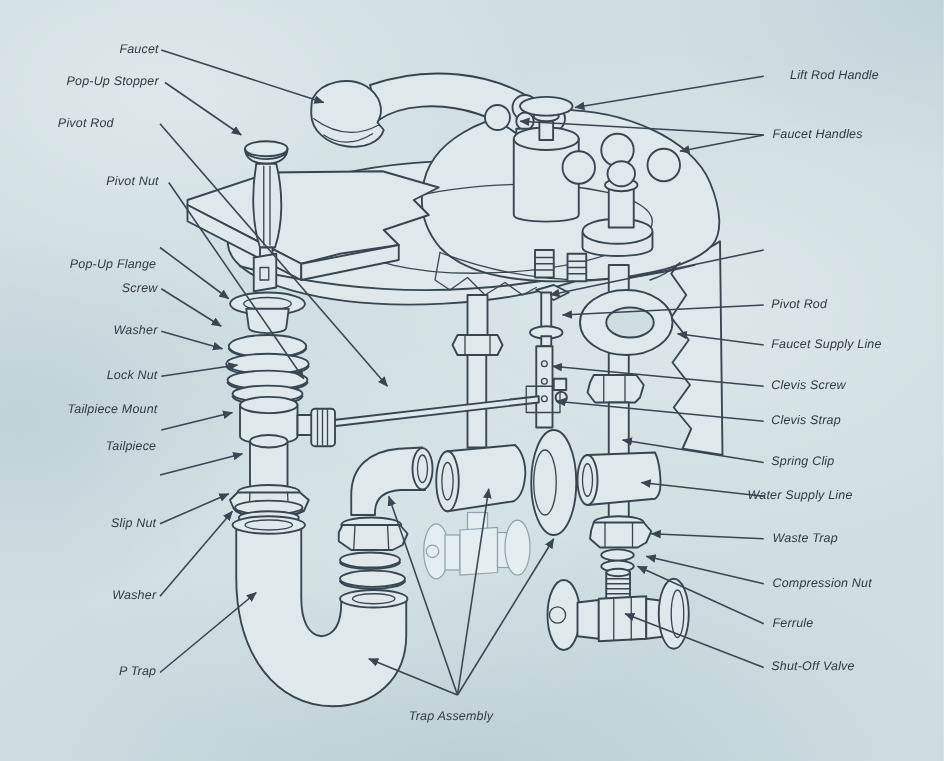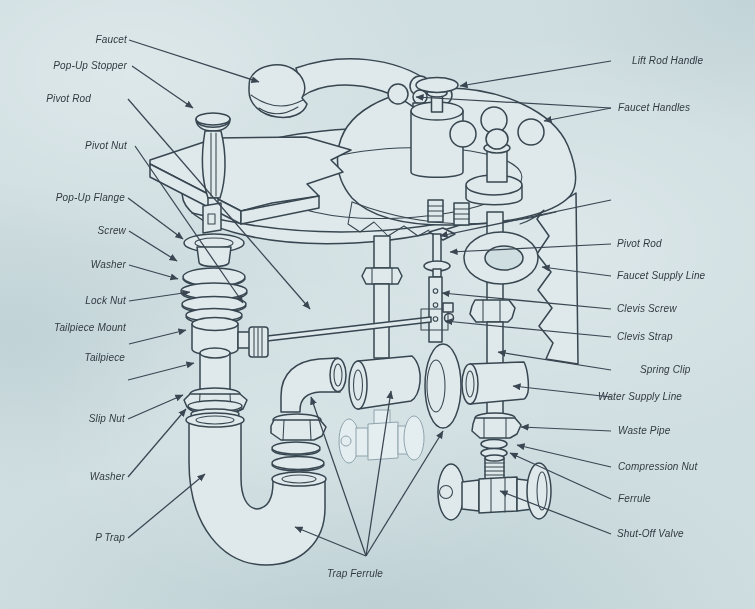--- a/index.html
+++ b/index.html
@@ -316,37 +316,37 @@
       <line class="leader" x1="366" y1="556" x2="391" y2="391" marker-end="url(#ah)"></line>
       <line class="leader" x1="366" y1="556" x2="443" y2="431" marker-end="url(#ah)"></line>
       <line class="leader" x1="366" y1="556" x2="295" y2="527" marker-end="url(#ah)"></line>
     </g>
   </svg>
 
   <div class="lbl left" style="top:40px;  right:628px">Faucet</div>
   <div class="lbl left" style="top:66px;  right:628px">Pop-Up Stopper</div>
   <div class="lbl left" style="top:99px;  right:664px">Pivot Rod</div>
   <div class="lbl left" style="top:146px; right:628px">Pivot Nut</div>
-  <div class="lbl left" style="top:198px; right:630px">Pop-Up Flange</div>
+  <div class="lbl left" style="top:212px; right:630px">Pop-Up Flange</div>
   <div class="lbl left" style="top:231px; right:629px">Screw</div>
   <div class="lbl left" style="top:265px; right:629px">Washer</div>
   <div class="lbl left" style="top:301px; right:629px">Lock Nut</div>
   <div class="lbl left" style="top:328px; right:629px">Tailpiece Mount</div>
   <div class="lbl left" style="top:358px; right:630px">Tailpiece</div>
   <div class="lbl left" style="top:419px; right:630px">Slip Nut</div>
   <div class="lbl left" style="top:477px; right:630px">Washer</div>
   <div class="lbl left" style="top:538px; right:630px">P Trap</div>
 
   <div class="lbl" style="top:61px;  left:632px">Lift Rod Handle</div>
   <div class="lbl" style="top:108px; left:618px">Faucet Handles</div>
   <div class="lbl" style="top:244px; left:617px">Pivot Rod</div>
   <div class="lbl" style="top:276px; left:617px">Faucet Supply Line</div>
   <div class="lbl" style="top:309px; left:617px">Clevis Screw</div>
   <div class="lbl" style="top:337px; left:617px">Clevis Strap</div>
-  <div class="lbl" style="top:370px; left:640px">Spring Clip</div>
+  <div class="lbl" style="top:370px; left:617px">Spring Clip</div>
   <div class="lbl" style="top:397px; left:598px">Water Supply Line</div>
-  <div class="lbl" style="top:431px; left:618px">Waste Pipe</div>
+  <div class="lbl" style="top:431px; left:618px">Waste Trap</div>
   <div class="lbl" style="top:467px; left:618px">Compression Nut</div>
   <div class="lbl" style="top:499px; left:618px">Ferrule</div>
   <div class="lbl" style="top:534px; left:617px">Shut-Off Valve</div>
 
-  <div class="lbl" style="top:574px; left:327px">Trap Ferrule</div>
+  <div class="lbl" style="top:574px; left:327px">Trap Assembly</div>
 </div>
 
 </body></html>

